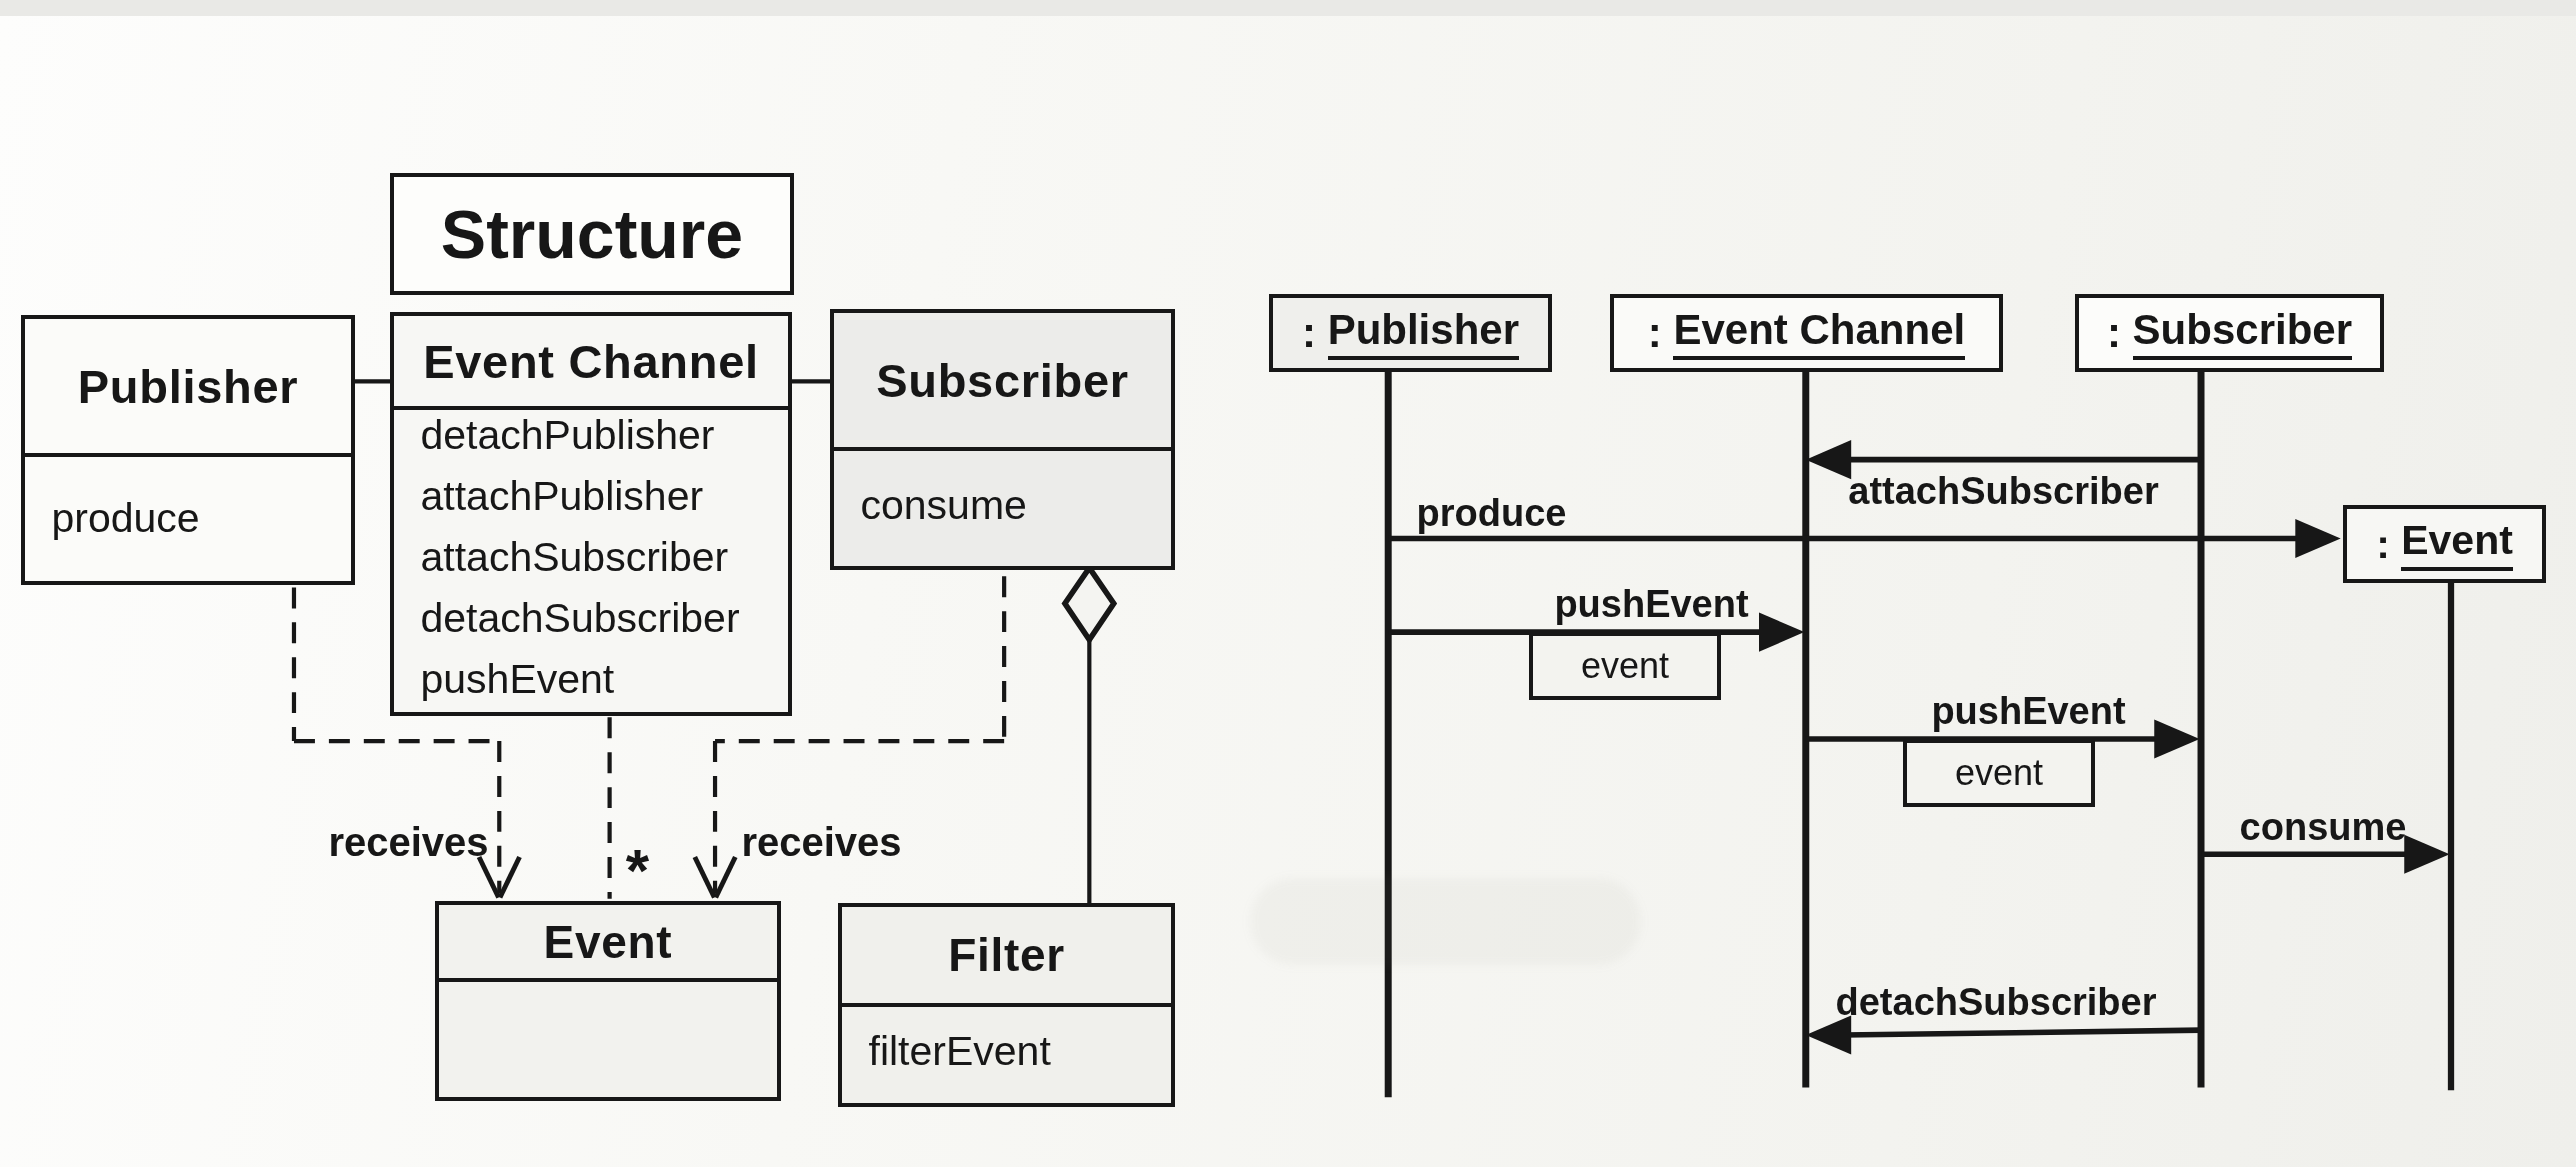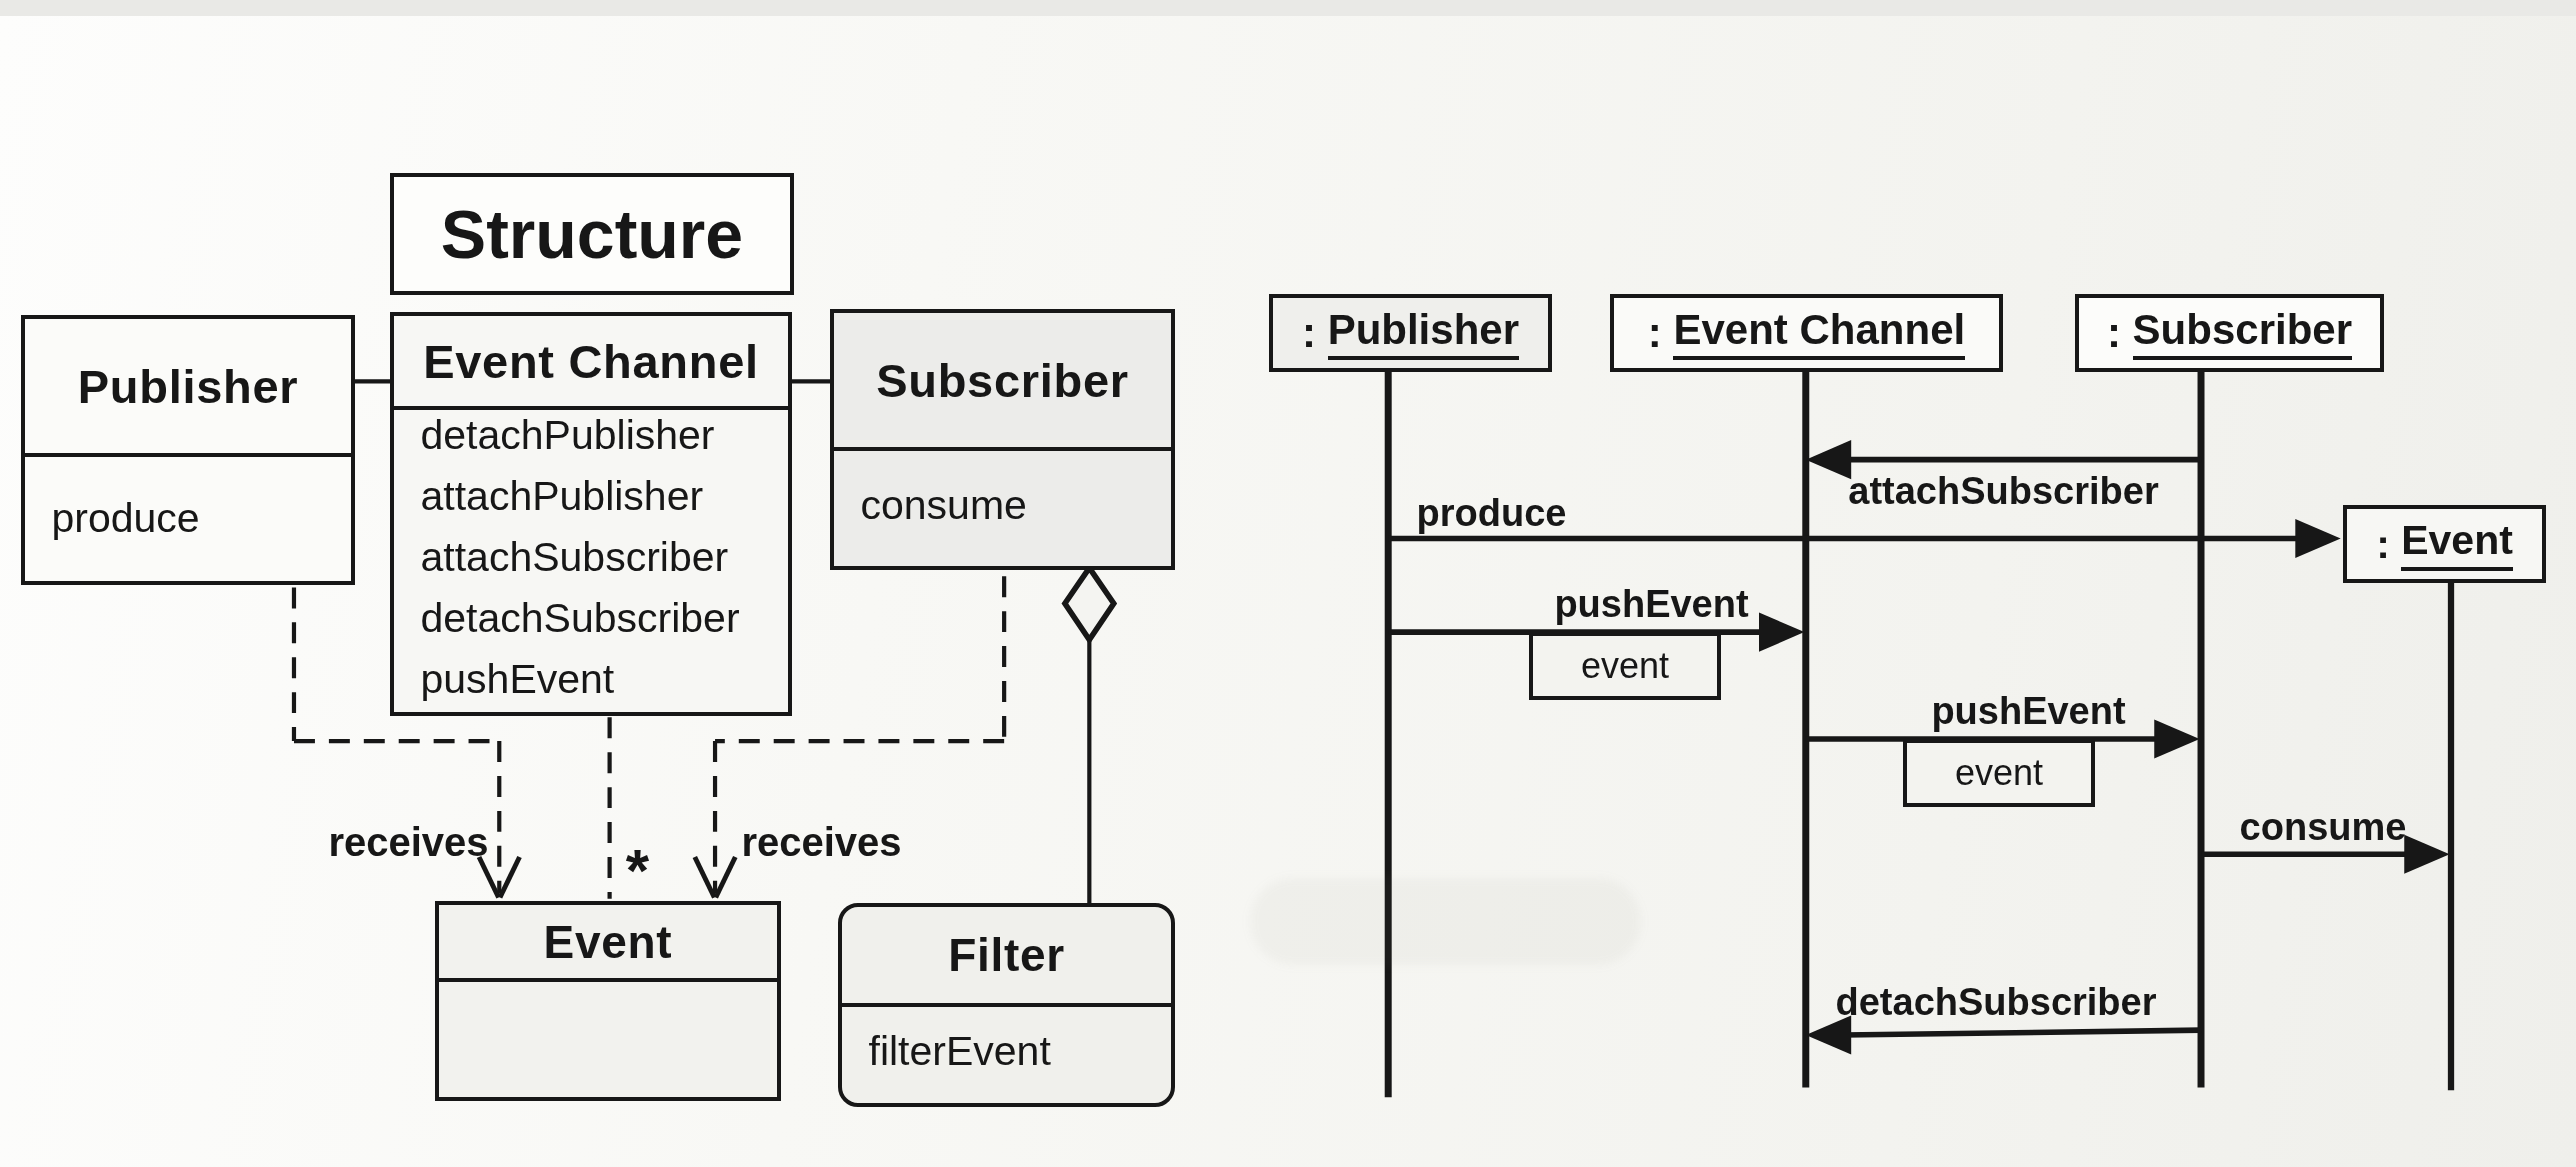--- a/index.html
+++ b/index.html
@@ -144,21 +144,21 @@
     <div class="members" style="height:108px;">
       <div class="m">consume</div>
     </div>
   </div>
 
   <div class="clsbox" style="left:435px;top:885px;width:346px;height:200px;background:#f2f2ee;">
     <div class="title" style="height:77px;font-size:46px;">Event</div>
     <div class="members" style="height:108px;"></div>
   </div>
 
-  <div class="clsbox" style="left:838px;top:887px;width:337px;height:204px;background:#f0f0ec;font-size:41px;border-radius:20px;">
+  <div class="clsbox" style="left:838px;top:887px;width:337px;height:204px;background:#f0f0ec;font-size:41px;">
     <div class="title" style="height:100px;font-size:46px;">Filter</div>
     <div class="members" style="height:89px;">
       <div class="m">filterEvent</div>
     </div>
   </div>
 
   <div class="lbl" style="left:321px;top:804px;width:175px;font-size:40px;">receives</div>
   <div class="lbl" style="left:728px;top:804px;width:187px;font-size:40px;text-align:center;">receives</div>
   <div class="lbl" style="left:613px;top:825px;width:49px;font-size:60px;line-height:1;">*</div>
 

